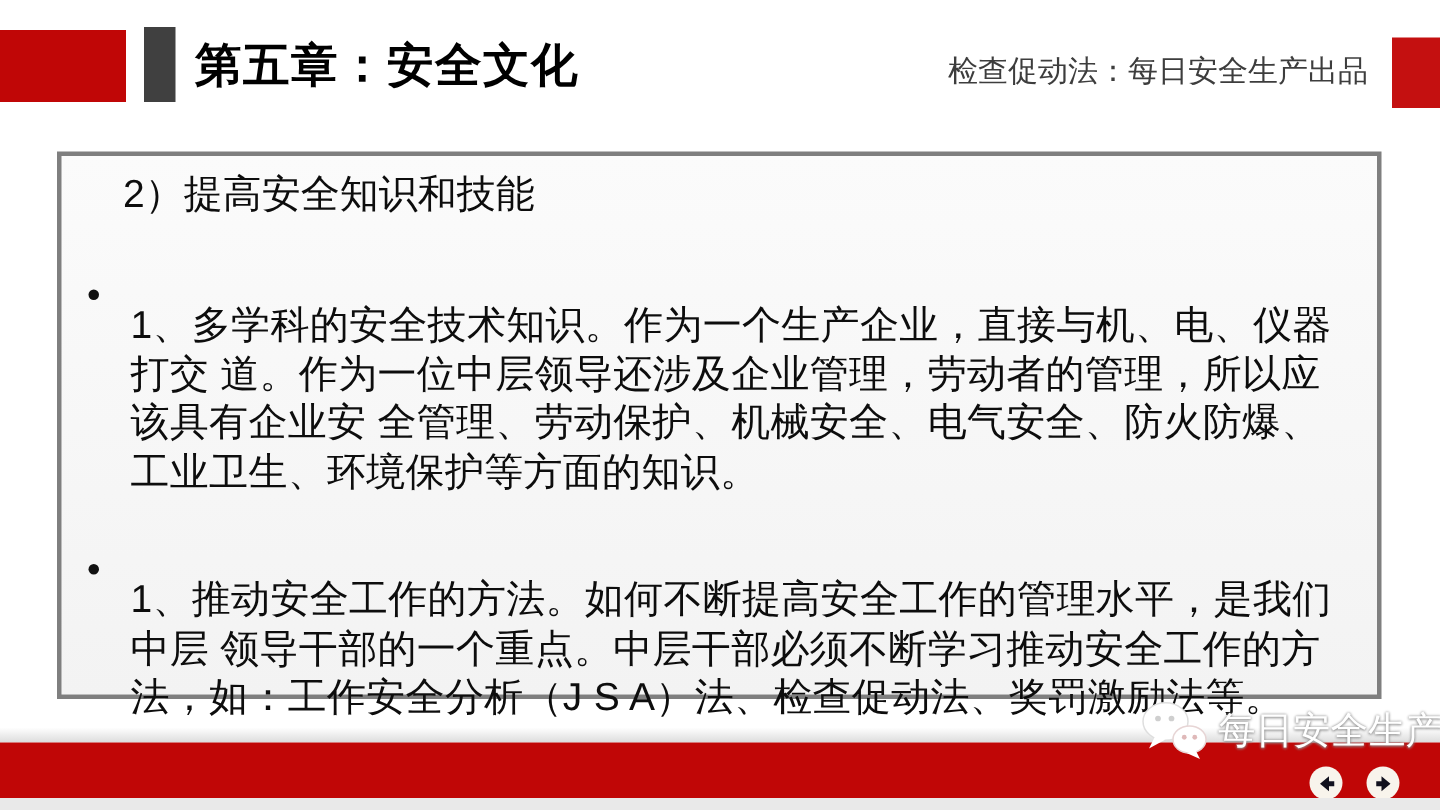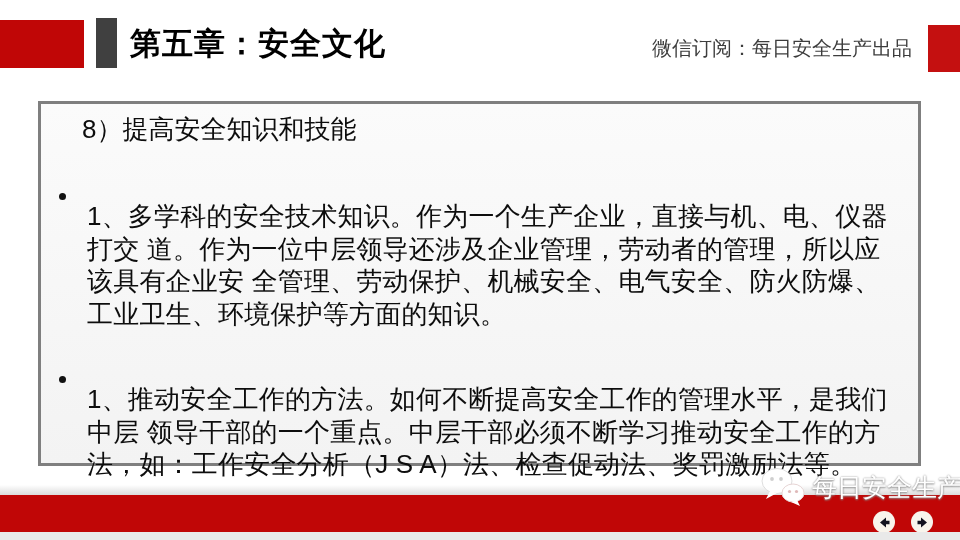--- a/index.html
+++ b/index.html
@@ -70,25 +70,25 @@
   .nav-btn svg{display:block;}
 </style>
 </head>
 <body>
 
 <div class="slide">
 
   <div class="red-block"></div>
   <div class="gray-bar"></div>
   <h1 class="page-title">第五章：安全文化</h1>
-  <div class="subscribe">微信订阅：每日安全生产出品</div>
+  <div class="subscribe">检查促动法：每日安全生产出品</div>
   <div class="corner-square"></div>
 
   <div class="content-box">
-    <h2 class="box-heading">8）提高安全知识和技能</h2>
+    <h2 class="box-heading">2）提高安全知识和技能</h2>
 
     <div class="bullet-item">
       <span class="bullet-dot"></span>
       <p class="bullet-text">1、多学科的安全技术知识。作为一个生产企业，直接与机、电、仪器
 打交 道。作为一位中层领导还涉及企业管理，劳动者的管理，所以应
 该具有企业安 全管理、劳动保护、机械安全、电气安全、防火防爆、
 工业卫生、环境保护等方面的知识。</p>
     </div>
 
     <div class="bullet-item">

